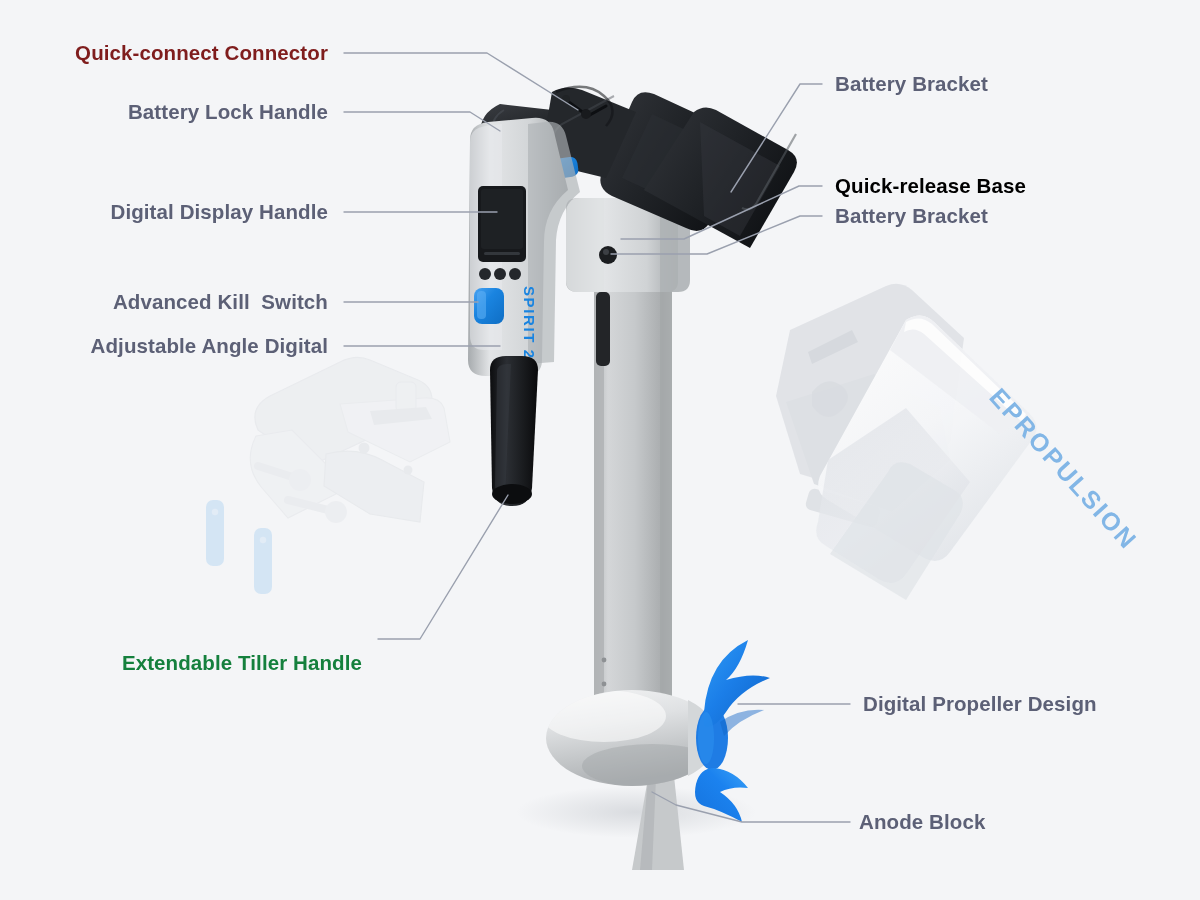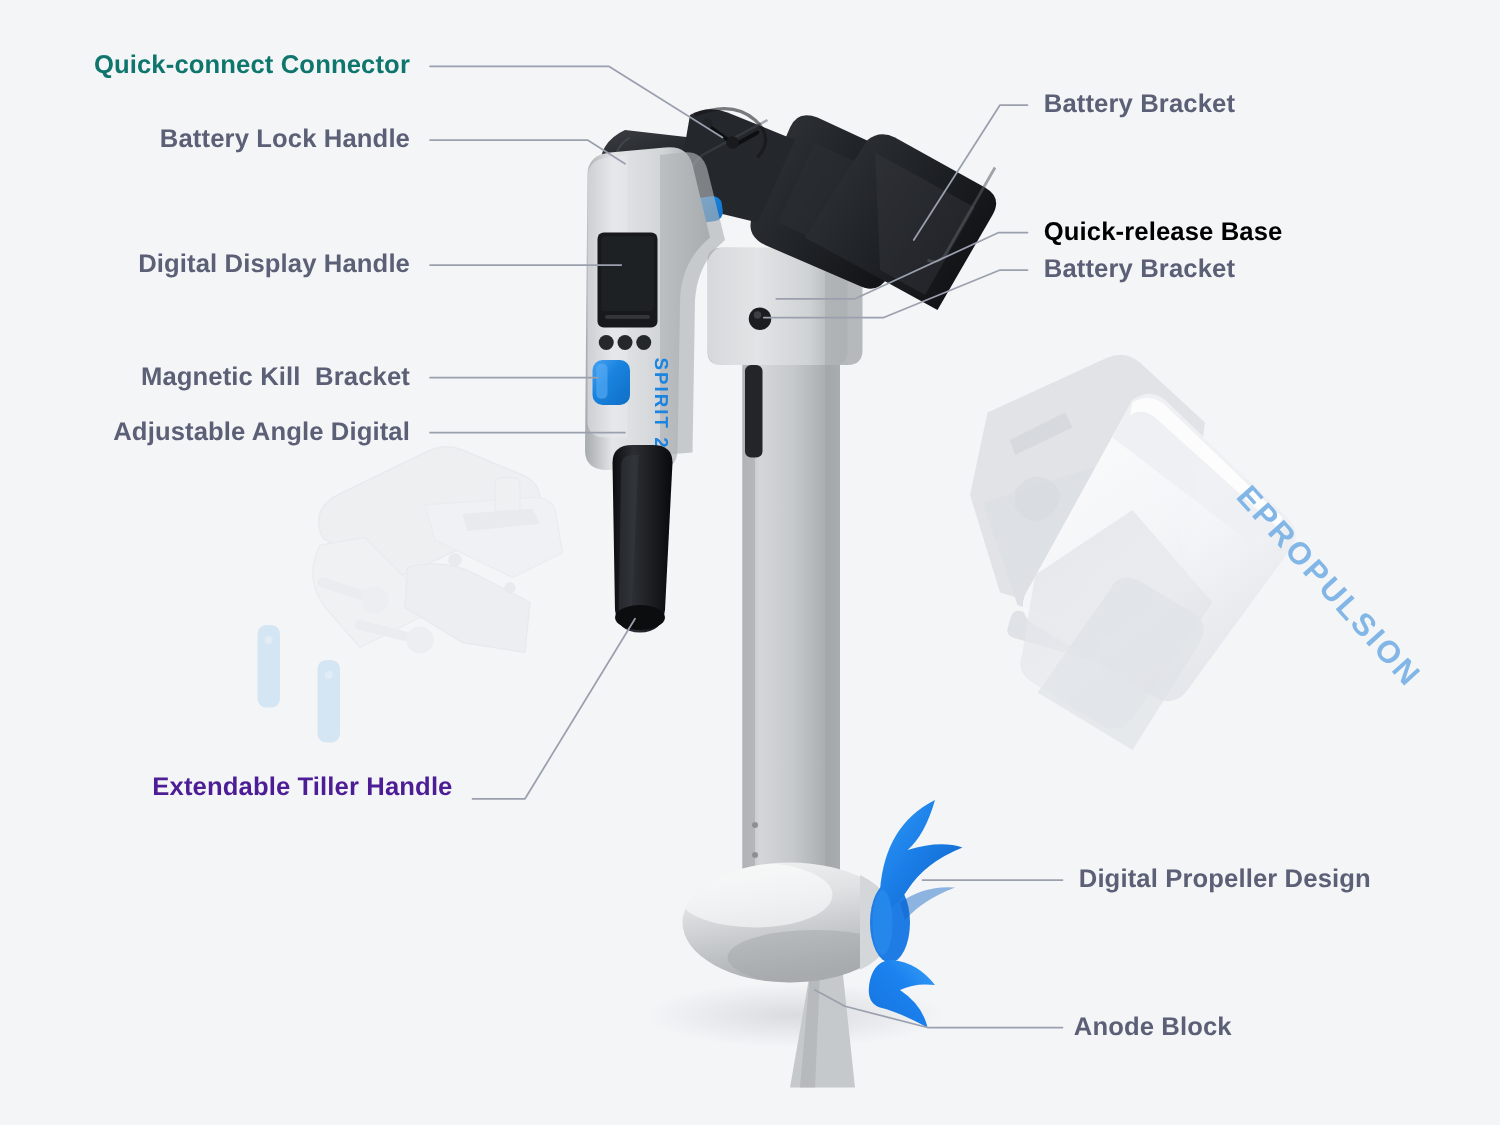--- a/index.html
+++ b/index.html
@@ -244,26 +244,26 @@
       <path d="M378,639 L420,639 L508,495"></path>
       <path d="M822,84 H800 L731,192"></path>
       <path d="M822,186 H799 L684,239 L621,239"></path>
       <path d="M822,216 H800 L707,254 L611,254"></path>
       <path d="M850,704 H818 L738,704"></path>
       <path d="M850,822 H818 L742,822 L676,805 L652,792"></path>
     </g>
   </svg>
 
   <div>
-    <div class="callout-label align-right" style="left: 328px; top: 53px; color: #0f766e;">Quick-connect Connector</div>
+    <div class="callout-label align-right" style="left: 328px; top: 53px; color: #7f1d1d;">Quick-connect Connector</div>
     <div class="callout-label align-right" style="left: 328px; top: 112px; color: rgb(92, 96, 118);">Battery Lock Handle</div>
     <div class="callout-label align-right" style="left: 328px; top: 212px; color: rgb(92, 96, 118);">Digital Display Handle</div>
-    <div class="callout-label align-right" style="left: 328px; top: 302px; color: rgb(92, 96, 118);">Magnetic Kill  Bracket</div>
+    <div class="callout-label align-right" style="left: 328px; top: 302px; color: rgb(92, 96, 118);">Advanced Kill  Switch</div>
     <div class="callout-label align-right" style="left: 328px; top: 346px; color: rgb(92, 96, 118);">Adjustable Angle Digital</div>
-    <div class="callout-label align-right" style="left: 362px; top: 630px; color: #4c1d95;">Extendable Tiller Handle</div>
+    <div class="callout-label align-right" style="left: 362px; top: 663px; color: #15803d;">Extendable Tiller Handle</div>
   </div>
 
   <div>
     <div class="callout-label align-left" style="left: 835px; top: 84px; color: rgb(92, 96, 118);">Battery Bracket</div>
     <div class="callout-label align-left" style="left: 835px; top: 186px; color: #000000;">Quick-release Base</div>
     <div class="callout-label align-left" style="left: 835px; top: 216px; color: rgb(92, 96, 118);">Battery Bracket</div>
     <div class="callout-label align-left" style="left: 863px; top: 704px; color: rgb(92, 96, 118);">Digital Propeller Design</div>
     <div class="callout-label align-left" style="left: 859px; top: 822px; color: rgb(92, 96, 118);">Anode Block</div>
   </div>
 

